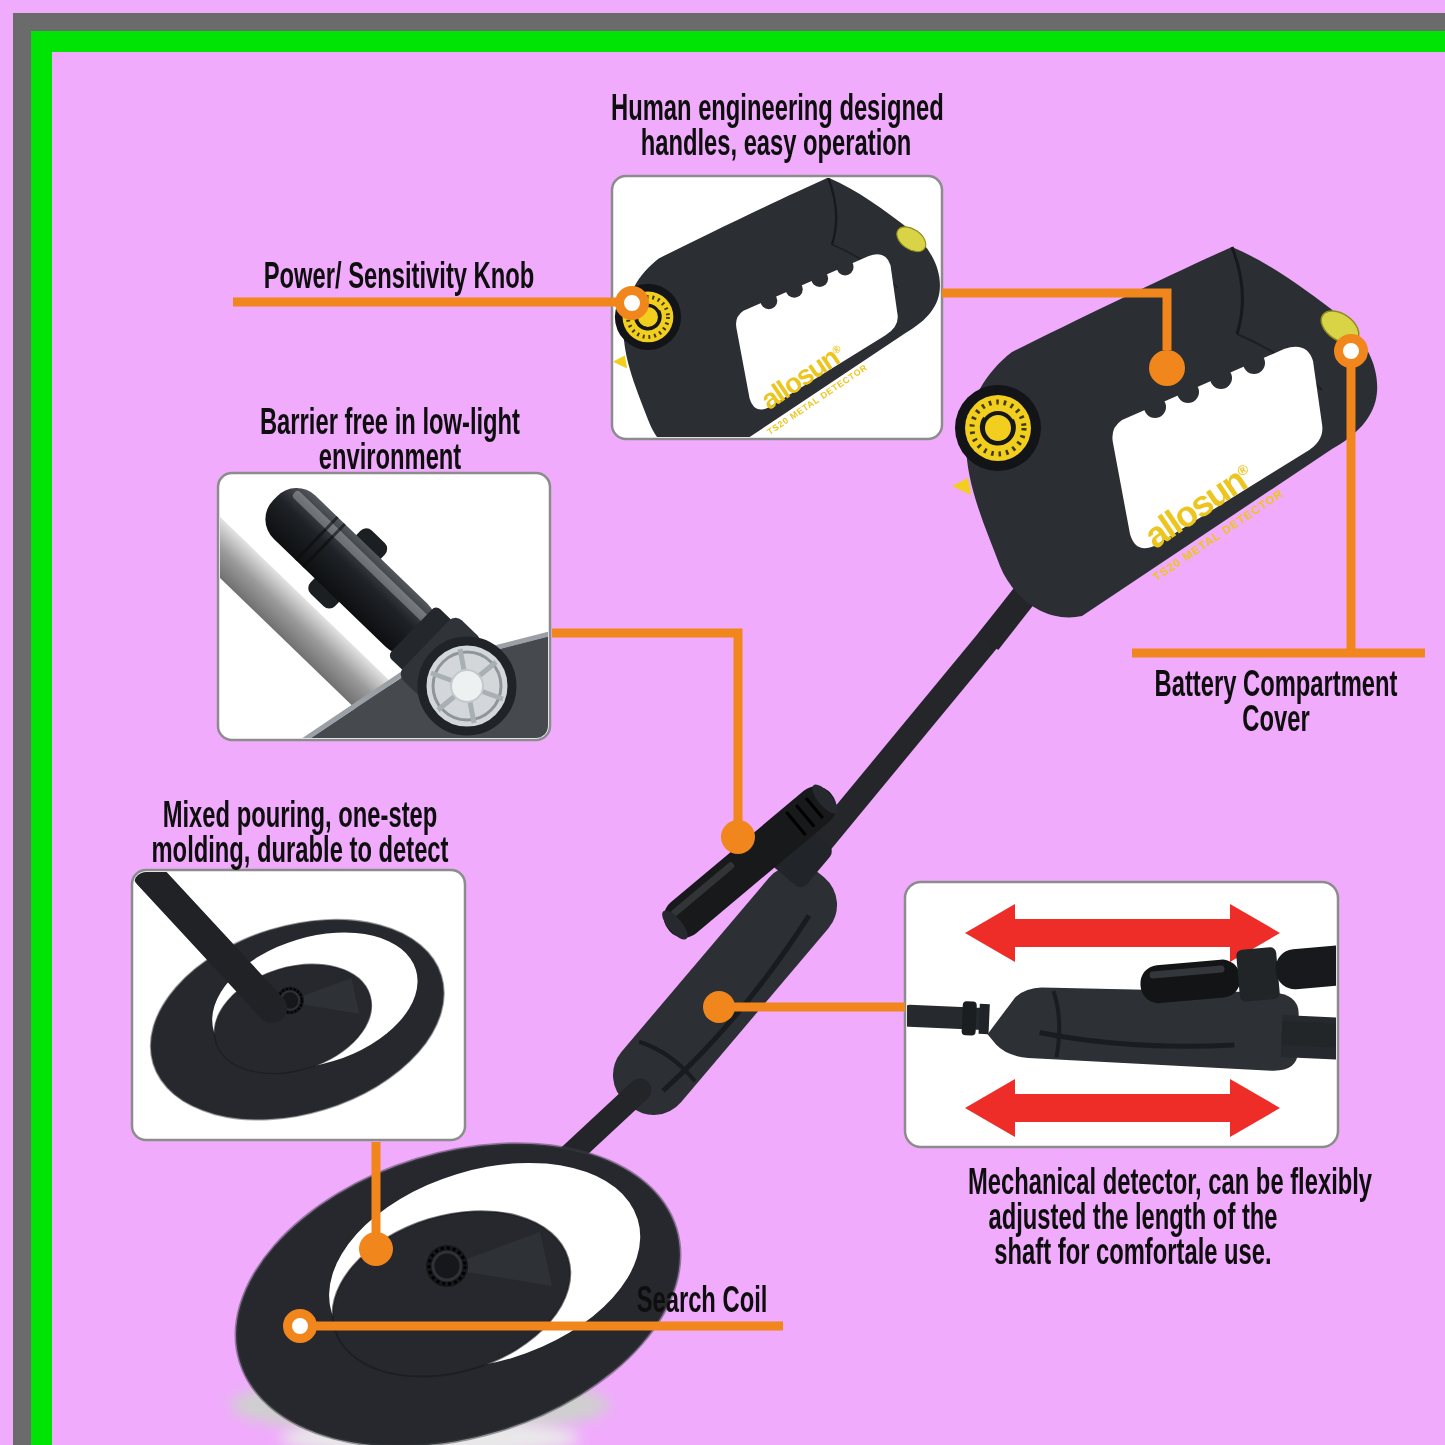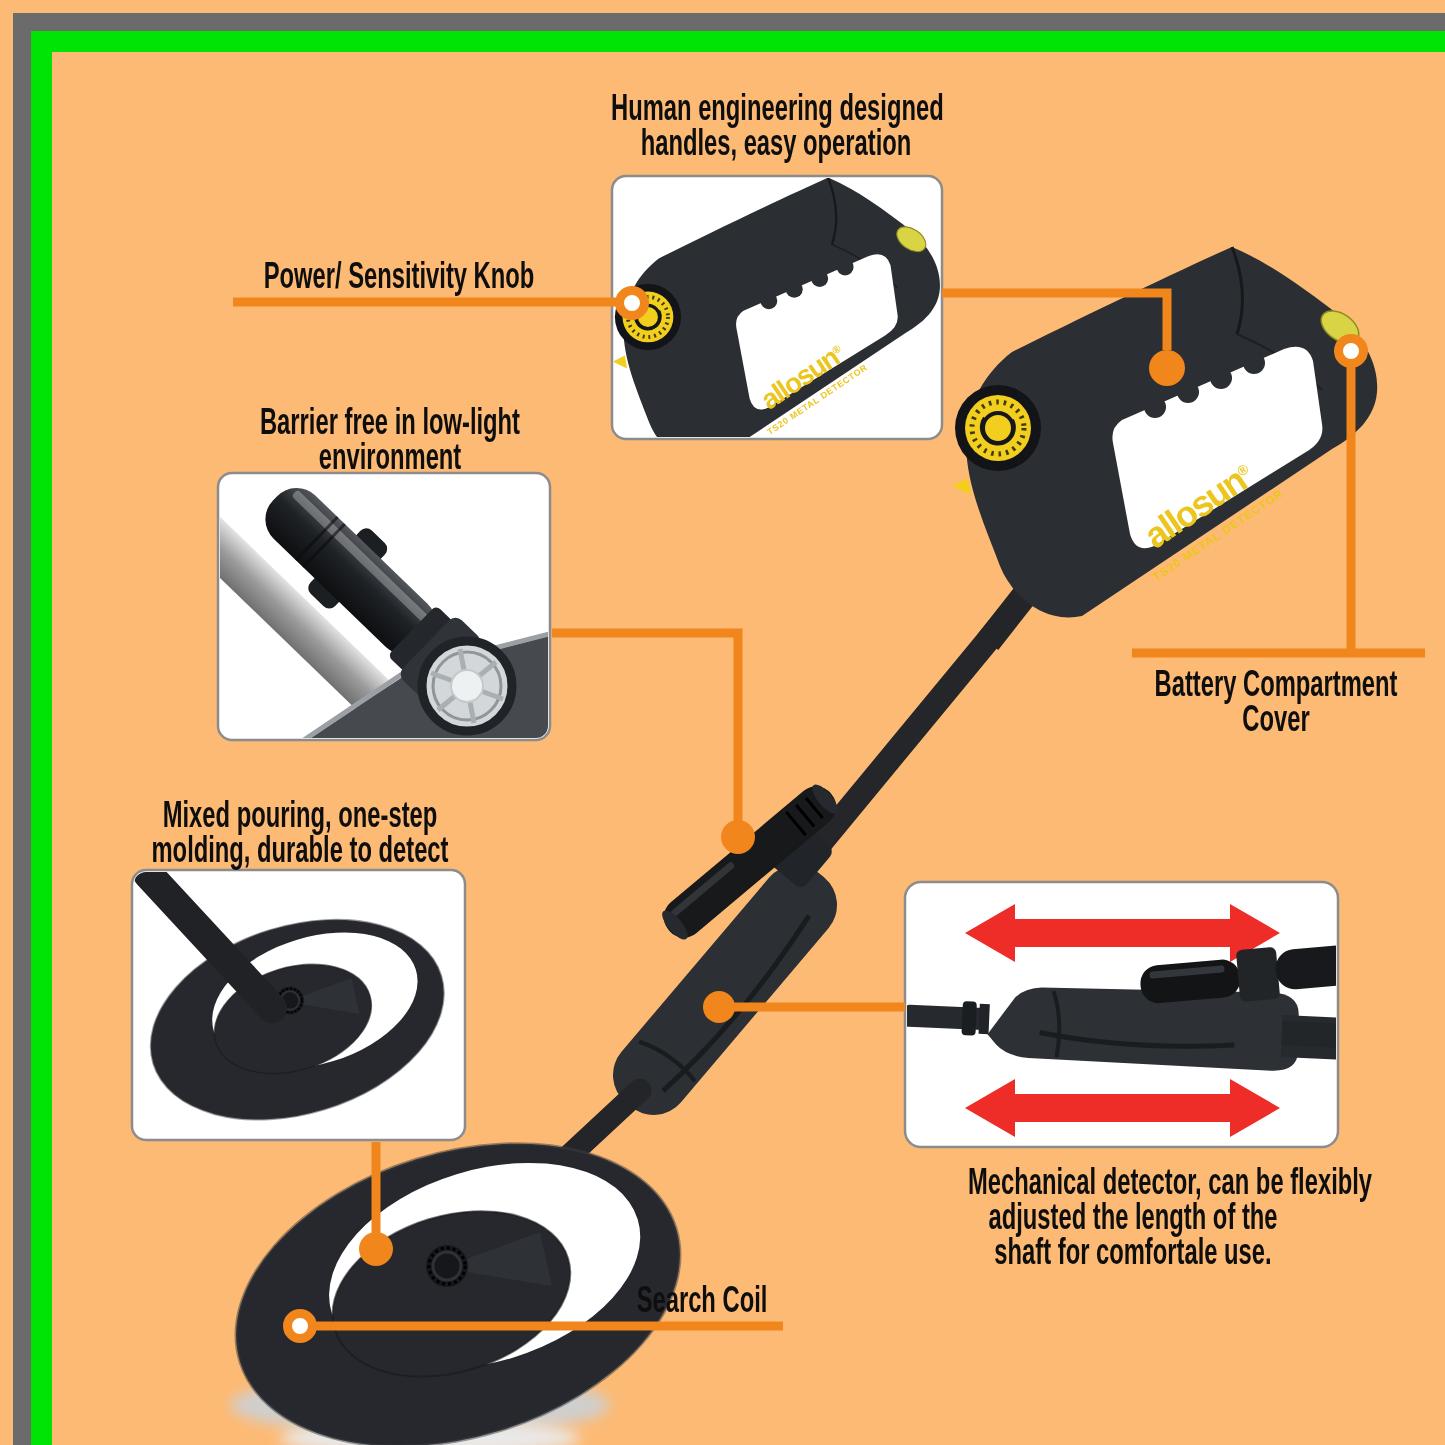--- a/index.html
+++ b/index.html
@@ -1,16 +1,16 @@
 <!DOCTYPE html>
 <html><head>
 <meta charset="utf-8">
 <style>
   html,body{margin:0;padding:0;background:#fff;}
-  #stage{position:relative;width:1445px;height:1445px;background:#fdba74;overflow:hidden;
+  #stage{position:relative;width:1445px;height:1445px;background:#f0abfc;overflow:hidden;
          font-family:"Liberation Sans",sans-serif;}
   .frame{position:absolute;}
   #frame-gray-top{left:13px;top:13px;right:0;height:18px;}
   #frame-gray-left{left:13px;top:13px;width:18px;bottom:0;}
   #frame-green-top{left:31px;top:31px;right:0;height:21px;}
   #frame-green-left{left:31px;top:31px;width:21px;bottom:0;}
   #art{position:absolute;left:0;top:0;z-index:1;}
   .label{position:absolute;z-index:2;width:500px;text-align:center;color:#0e0e0e;
          font-weight:700;font-size:36px;line-height:35px;
          transform:scaleX(0.66);transform-origin:50% 0;white-space:nowrap;}

